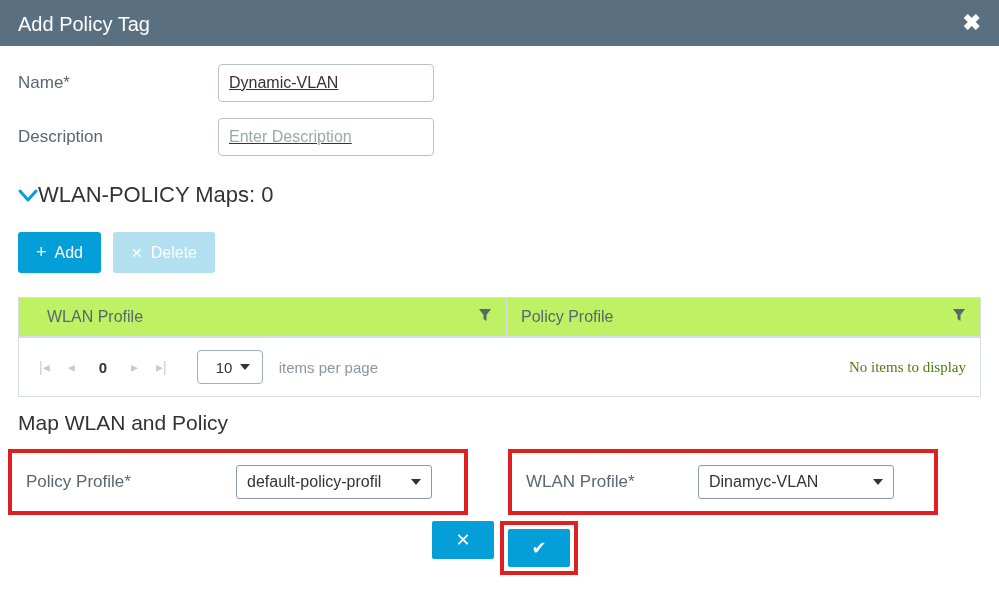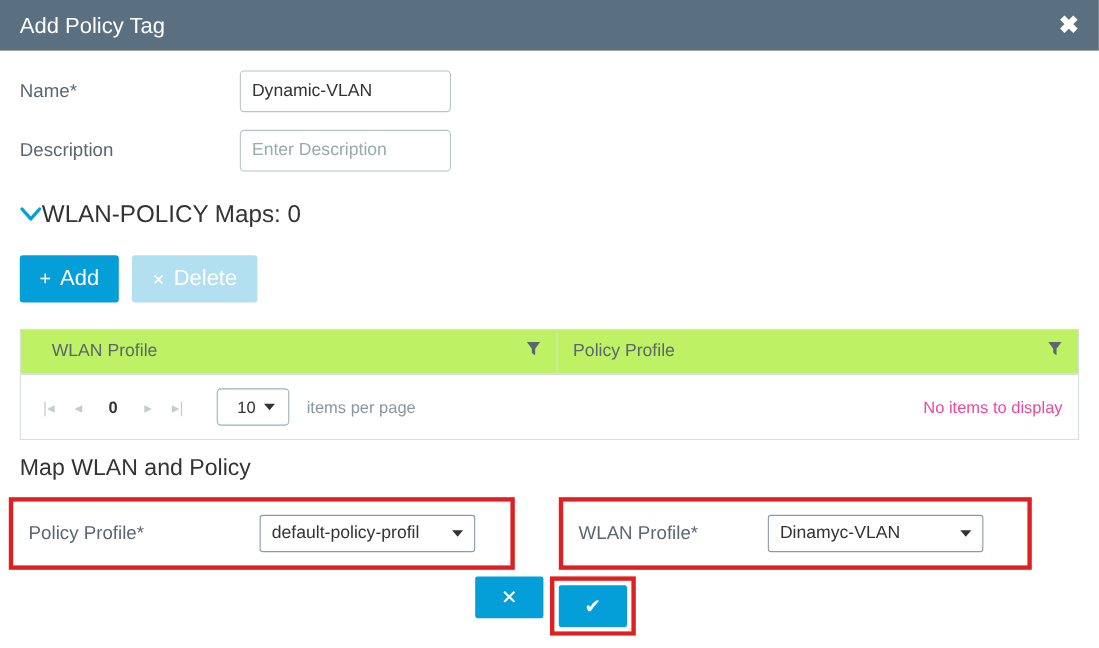--- a/index.html
+++ b/index.html
@@ -30,27 +30,28 @@
       align-items: center;
       padding: 8px 18px;
       gap: 20px;
     }
     .form-row label {
       width: 180px;
       color: #5a6670;
       font-size: 17px;
     }
     .text-input {
-      width: 192px;
+      width: 216px;
       height: 38px;
       padding: 6px 10px;
       border: 1px solid #b8c2cc;
       border-radius: 4px;
       font-size: 16px;
       color: #333;
+      text-decoration: underline;
     }
     .text-input::placeholder { color: #9aa; }
     .section-row {
       display: flex;
       align-items: flex-end;
       gap: 0;
       padding: 18px;
     }
     .chevron-down {
       color: #049fd9;
@@ -61,21 +62,21 @@
       color: #333;
       font-weight: 400;
     }
     .btn-row { padding: 6px 18px; display: flex; gap: 12px; }
     .btn {
       display: inline-flex;
       align-items: center;
       gap: 8px;
       padding: 10px 18px;
       border-radius: 3px;
-      font-size: 20px;
+      font-size: 16px;
       cursor: pointer;
       border: none;
       color: #fff;
       justify-content: space-between;
     }
     .btn-primary { background: #049fd9; }
     .btn-disabled { background: #b3e0f0; color: #fff; cursor: default; }
     .plus-icon::before { content: "+"; font-size: 18px; font-weight: 300; }
     .x-icon::before { content: "✕"; font-size: 14px; }
     .table {
@@ -120,21 +121,21 @@
       border-radius: 4px;
       font-size: 15px;
       padding: 2px 18px;
       display: inline-flex;
       align-items: center;
       justify-content: space-between;
       background: #fff;
       color: #333;
     }
     .ipp-label { margin-left: 10px; color: #8a96a0; }
-    .pager-right { margin-left: auto; color: #ec4899; }
+    .pager-right { margin-left: auto; color: #4d7c0f; font-family: Liberation Serif, serif; }
     .map-title {
       padding: 14px 18px 6px 18px;
       font-size: 21px;
       color: #333;
       font-weight: 400;
     }
     .map-row {
       display: flex;
       gap: 40px;
       padding: 8px 8px 2px 8px;

